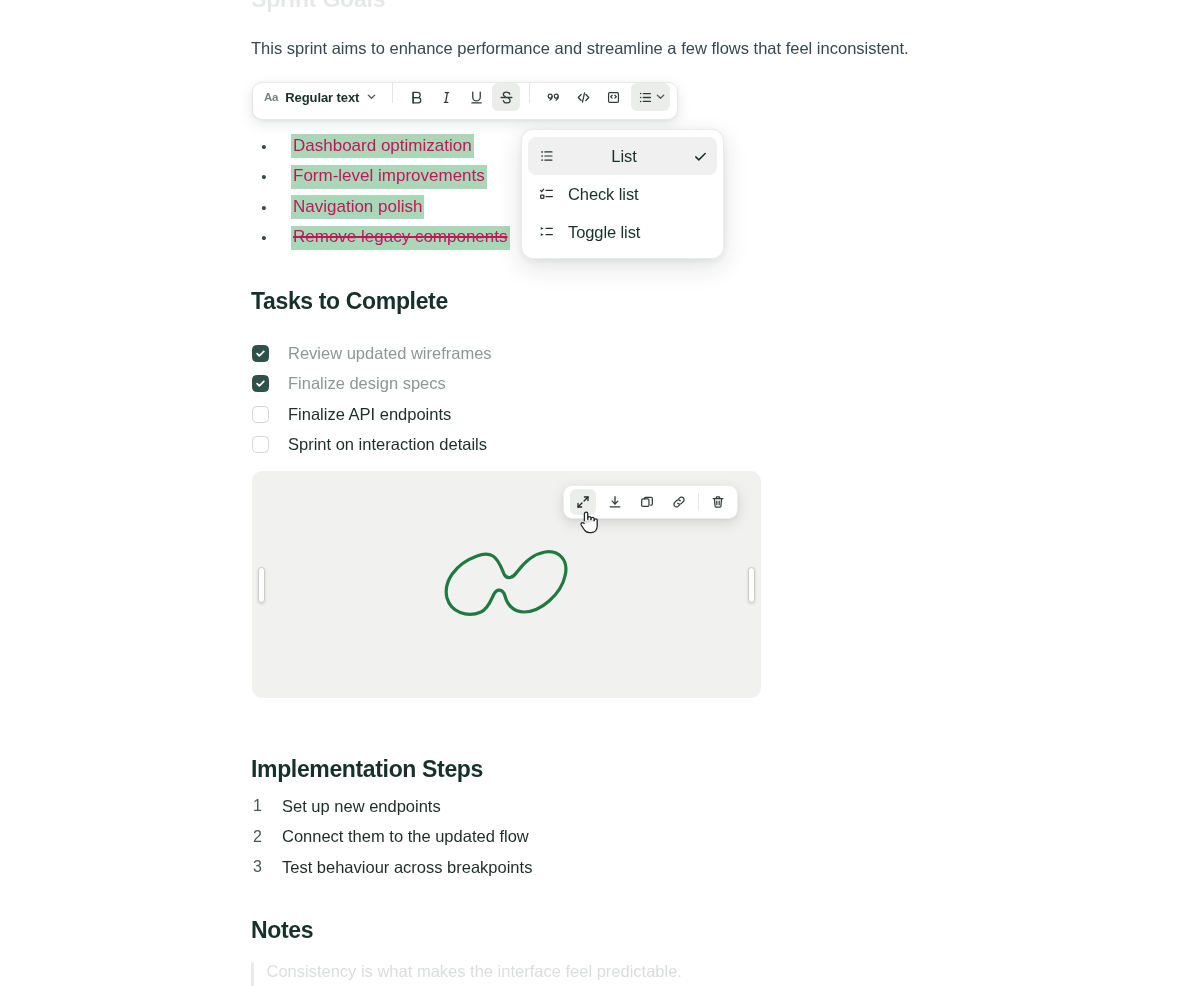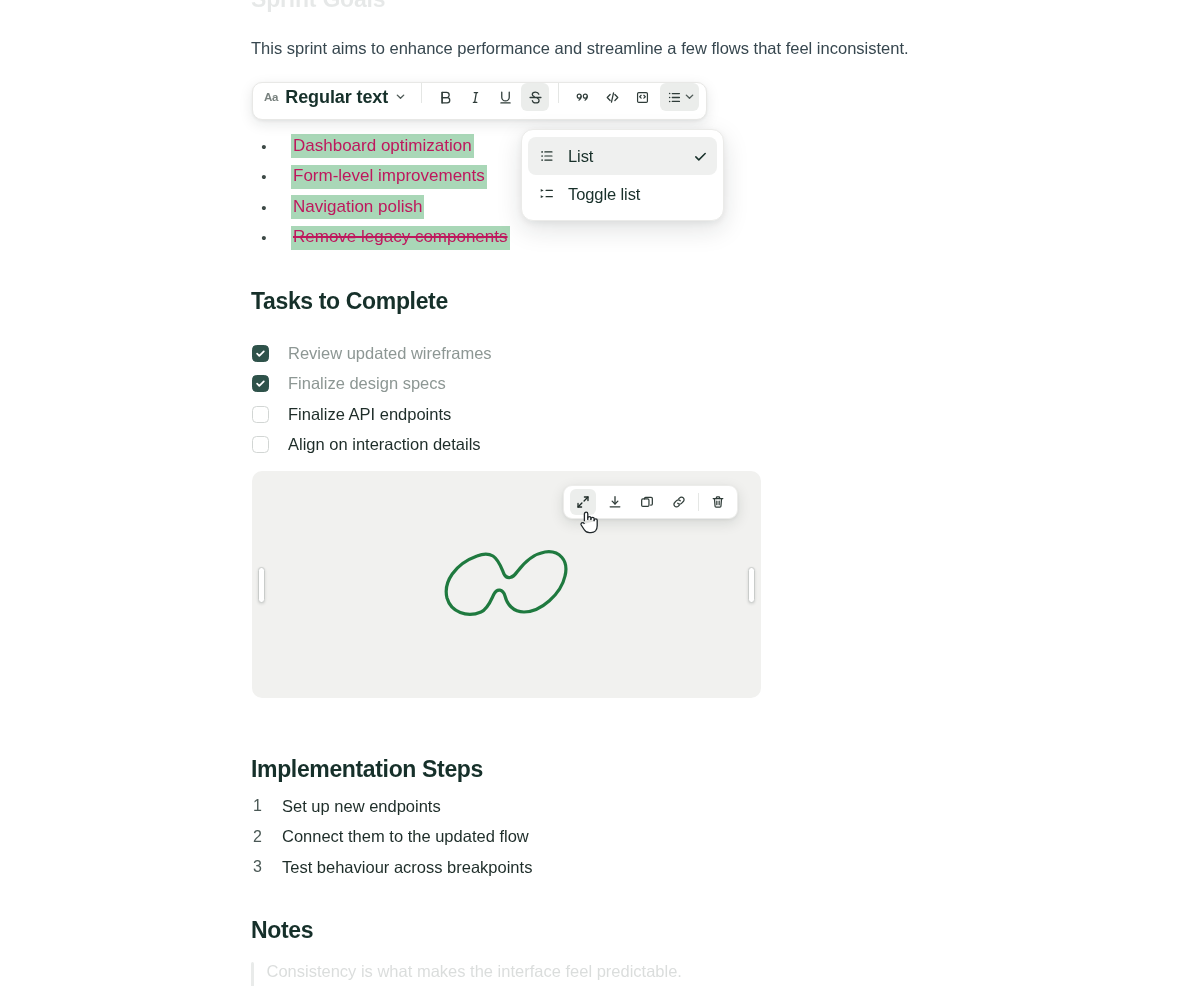--- a/index.html
+++ b/index.html
@@ -65,21 +65,21 @@
     border-radius: 6px;
     cursor: pointer;
   }
   .tb-aa {
     font-size: 11.5px;
     font-weight: bold;
     color: #79827f;
     letter-spacing: -0.2px;
   }
   .tb-style-label {
-    font-size: 18px;
+    font-size: 13px;
     font-weight: bold;
     color: #16302a;
     letter-spacing: -0.1px;
   }
   .tb-sep {
     width: 1px;
     height: 20px;
     background: #e4e6e4;
     margin: 0 7px;
     flex: none;
@@ -155,21 +155,21 @@
   }
   .menu-item {
     display: flex;
     align-items: center;
     height: 38px;
     padding: 0 9px 0 10px;
     border-radius: 8px;
     cursor: pointer;
     gap: 13px;
   }
-  .menu-item.selected { background: #eff0ef; }
+  .menu-item.selected { background: #eff0ef; text-align: center; }
   .menu-ico {
     width: 17px;
     flex: none;
     display: flex;
     align-items: center;
     justify-content: center;
     color: #23332e;
   }
   .menu-label {
     font-size: 16.5px;
@@ -460,20 +460,30 @@
       </span>
       <span class="menu-label">List</span>
       <span class="menu-check">
         <svg width="15" height="15" viewBox="0 0 16 16" fill="none" stroke="#18302a" stroke-width="1.6" stroke-linecap="round" stroke-linejoin="round">
             <path d="M3 8.4 6.2 11.6 13 4.8"></path>
           </svg>
       </span>
     </div>
 
 
+    <div class="menu-item">
+      <span class="menu-ico">
+        <svg width="16" height="16" viewBox="0 0 18 18" fill="none" stroke="#23332e" stroke-width="1.4" stroke-linecap="round">
+            <path d="M8 5h7M8 12h7"></path>
+            <path d="M1.8 5 3.1 6.3 5.3 3.6"></path>
+            <rect x="1.9" y="10.2" width="3.6" height="3.6" rx=".6"></rect>
+          </svg>
+      </span>
+      <span class="menu-label">Check list</span>
+    </div>
 
     <div class="menu-item">
       <span class="menu-ico">
         <svg width="16" height="16" viewBox="0 0 18 18" fill="none" stroke="#23332e" stroke-width="1.4" stroke-linecap="round">
             <path d="M8 5h7M8 12h7"></path>
             <path d="M2 3.4 5.2 5 2 6.6z" fill="#23332e" stroke="none"></path>
             <path d="M2 10.4 5.2 12 2 13.6z" fill="#23332e" stroke="none"></path>
           </svg>
       </span>
       <span class="menu-label">Toggle list</span>
@@ -498,21 +508,21 @@
           </svg>
       </span>
       <span class="check-label done">Finalize design specs</span>
     </div>
     <div class="check-row">
       <span class="cbox off"></span>
       <span class="check-label">Finalize API endpoints</span>
     </div>
     <div class="check-row">
       <span class="cbox off"></span>
-      <span class="check-label">Align on interaction details</span>
+      <span class="check-label">Sprint on interaction details</span>
     </div>
   </div>
 
   <div class="img-block">
     <svg class="doodle" width="132" height="86" viewBox="0 0 132 86" fill="none">
       <path d="M36 14 C14 22 2 40 6 56 C10 70 26 76 40 70 C47 67 50 58 53 52 C56 46 62 47 64 54 C66 62 72 70 83 70 C100 70 120 52 124 34 C128 18 118 8 104 10 C92 12 82 22 76 30 C72 36 66 38 63 32 C60 25 58 18 52 14 C47 11 41 12 36 14 Z" stroke="#1f7a3f" stroke-width="3.2" stroke-linecap="round" stroke-linejoin="round" fill="none"></path>
     </svg>
     <div class="handle left"></div>
     <div class="handle right"></div>
   </div>

